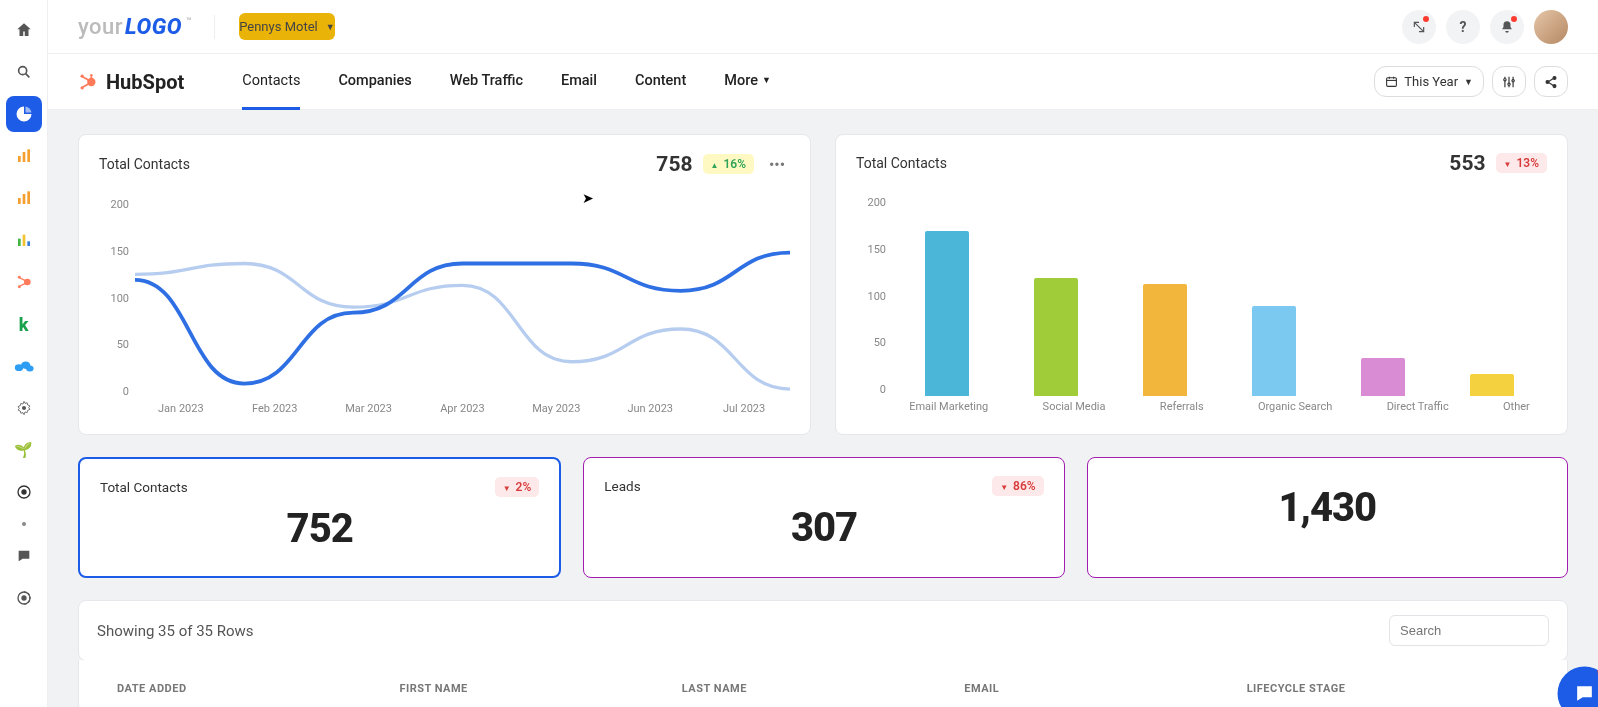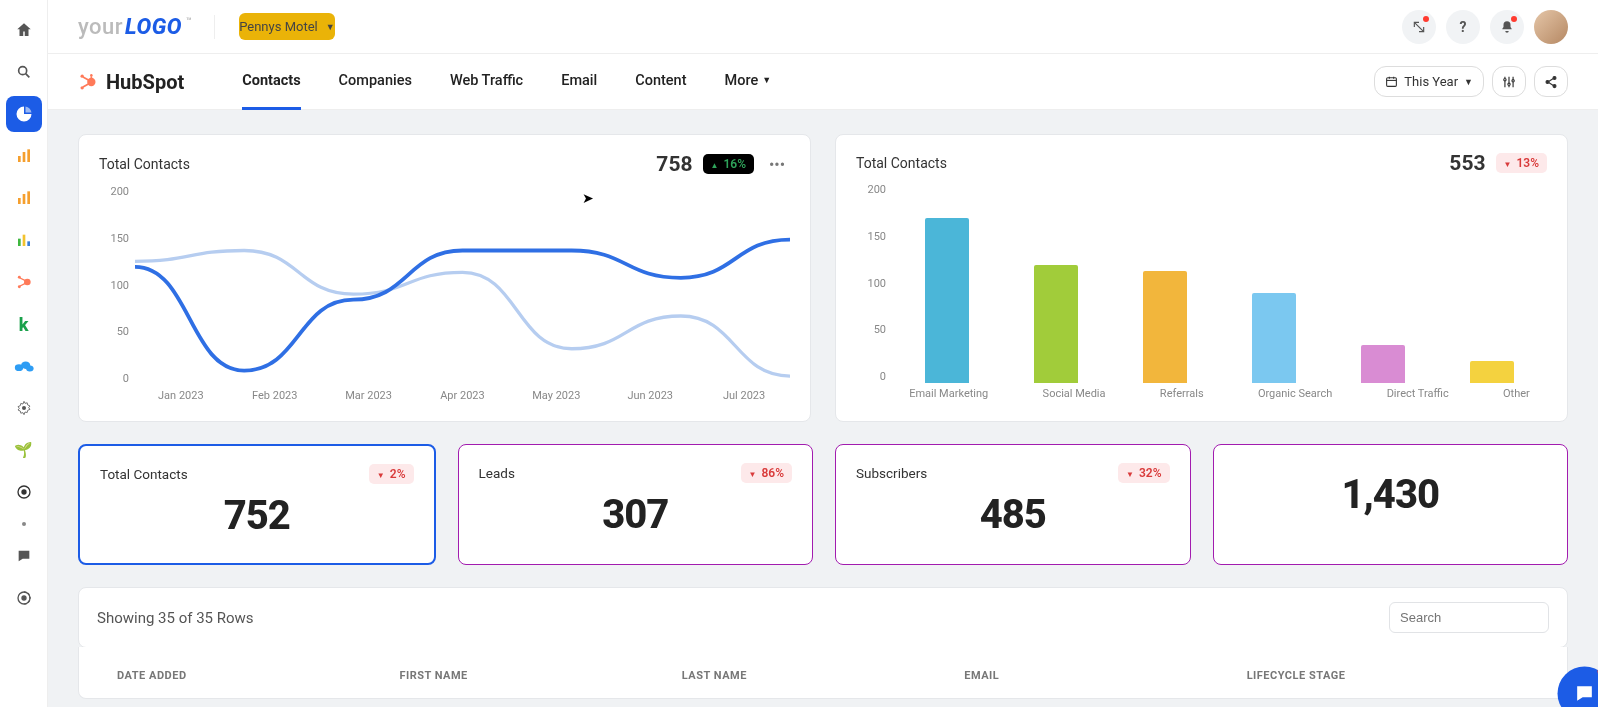--- a/index.html
+++ b/index.html
@@ -24,38 +24,38 @@
   .circ-btn { width:34px; height:34px; border-radius:50%; background:#f1f3f5; display:flex; align-items:center; justify-content:center; cursor:pointer; color:#555; font-size:14px; position:relative;}
   .circ-btn .red-dot { position:absolute; top:6px; right:7px; width:6px; height:6px; background:#ff3b30; border-radius:50%;}
   .avatar { width:34px; height:34px; border-radius:50%; background:linear-gradient(135deg,#e5c6a8,#b58863); cursor:pointer;}
   .top-right { display:flex; align-items:center; gap:10px;}
   
   .subnav { height:56px; border-bottom:1px solid #eee; display:flex; align-items:center; padding:0 30px; gap:38px; background:#fff;}
   .app-title { display:flex; align-items:center; gap:8px; font-size:20px; font-weight:700; color:#222;}
   .hs-icon { width:20px; height:20px; }
   .tabs { display:flex; gap:38px; margin-left:20px;}
   .tab { font-size:14.5px; color:#222; padding:18px 0; cursor:pointer; border-bottom:3px solid transparent; font-weight:500;}
-  .tab.active { border-bottom-color:#1c5ce6; font-weight:700;}
+  .tab.active { border-bottom-color:#1c5ce6; font-weight:400;}
   .tab-more { display:flex; align-items:center; gap:4px;}
   .subnav-right { margin-left:auto; display:flex; gap:8px;}
   .btn { background:#fff; border:1px solid #ddd; border-radius:12px; padding:7px 10px; display:flex; align-items:center; gap:6px; cursor:pointer; font-size:13px; color:#333;}
   .btn.icon-only { padding:7px 9px;}
   
   .content { flex:1; background:#f0f2f4; padding:24px 30px; overflow:auto;}
   .row { display:flex; gap:24px; }
   .card { background:#fff; border:1px solid #e5e7ea; border-radius:8px; padding:16px 20px; }
   .chart-card { flex:1; min-width:0;}
   .card-head { display:flex; align-items:center; gap:10px;}
   .card-title { font-size:14px; color:#333; }
   .card-head .val { margin-left:auto; font-weight:700; font-size:21px;}
   .badge { border-radius:5px; padding:3px 8px; font-size:12px; font-weight:600; display:inline-flex; align-items:center; gap:3px;}
-  .badge.up { background:#000000; color:#2fa35a;}
+  .badge.up { background:#fef9c3; color:#2fa35a;}
   .badge.down { background:#fde9ea; color:#d93b3b;}
   .dots-btn { width:26px; height:26px; display:flex; align-items:center; justify-content:center; cursor:pointer; color:#777; border-radius:4px;}
-  .chart-body { margin-top:8px;text-decoration:underline; }
+  .chart-body { margin-top:21px;text-decoration:underline; }
   
   .line-wrap { position:relative; height:220px; padding-left:36px;}
   .y-axis { position:absolute; left:0; top:0; bottom:20px; width:36px; display:flex; flex-direction:column; justify-content:space-between; align-items:flex-end; padding-right:6px;}
   .y-axis span { font-size:11px; color:#888;}
   .plot { position:absolute; left:36px; right:0; top:0; bottom:20px;}
   .x-axis { position:absolute; left:36px; right:0; bottom:0; height:16px; display:flex; justify-content:space-between;}
   .x-axis span { font-size:11px; color:#888; width:14%; text-align:center;}
   
   .bar-wrap { position:relative; height:220px; padding-left:36px; }
   .bars-area { position:absolute; left:36px; right:0; top:0; bottom:20px; display:flex; align-items:flex-end; justify-content:space-around;}
@@ -362,27 +362,20 @@
             <div class="kval">752</div>
           </div>
           <div class="kpi">
             <div class="kpi-head">
               <span class="ktitle">Leads</span>
               <span class="badge down"><span class="arrow-down"></span>86%</span>
             </div>
             <div class="kval">307</div>
           </div>
           <div class="kpi">
-            <div class="kpi-head">
-              <span class="ktitle">Subscribers</span>
-              <span class="badge down"><span class="arrow-down"></span>32%</span>
-            </div>
-            <div class="kval">485</div>
-          </div>
-          <div class="kpi">
             <div class="kval">1,430</div>
           </div>
         </div>
 
       <div class="card table-card">
         <span class="info">Showing 35 of 35 Rows</span>
         <input class="search" placeholder="Search" style="">
       </div>
       <div class="card" style="margin-top:-1px;border-top:none;border-radius:0 0 8px 8px;">
         <div class="table-head" id="thead">

